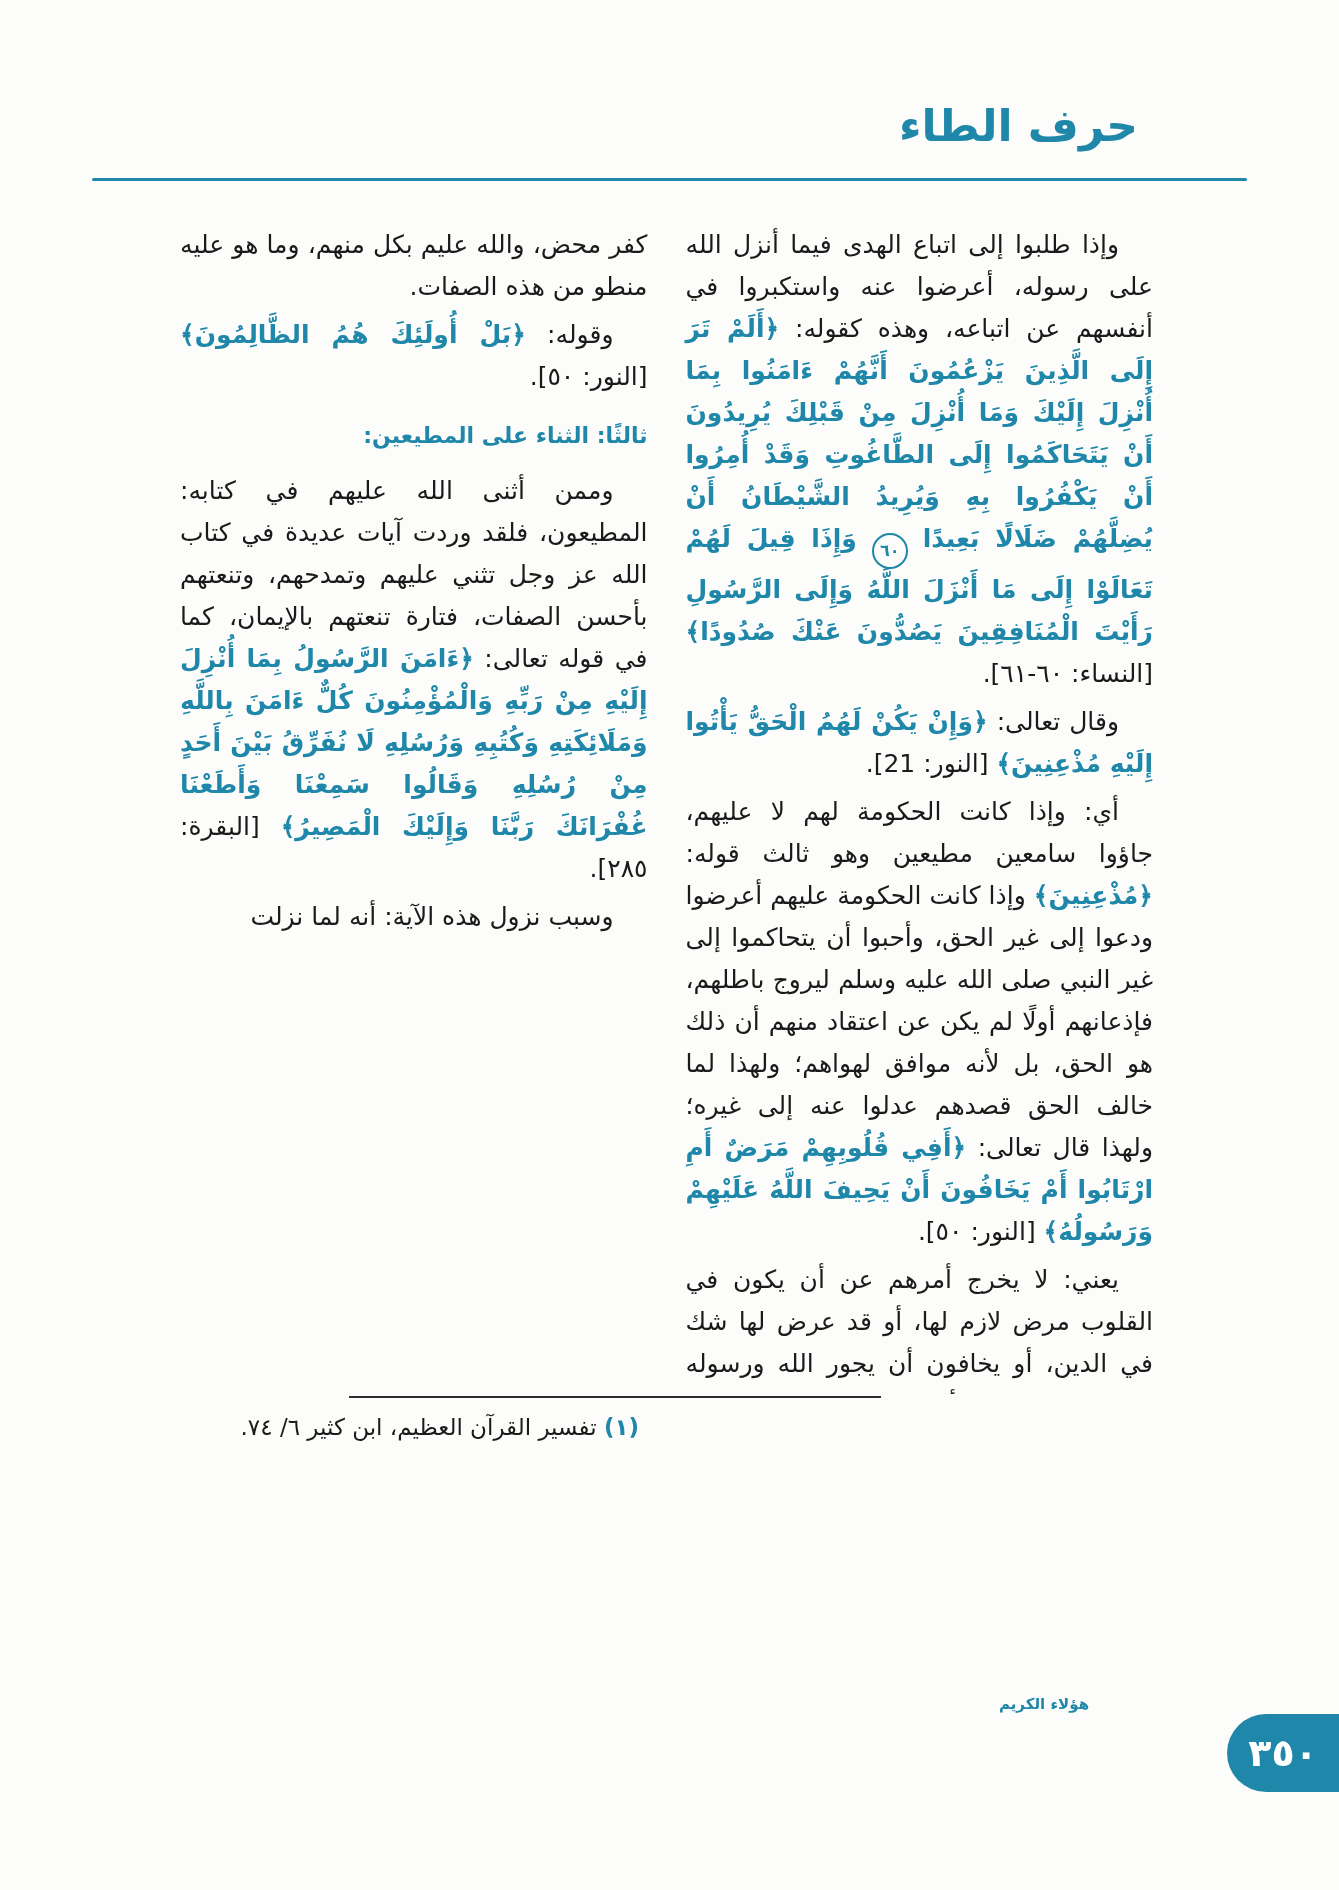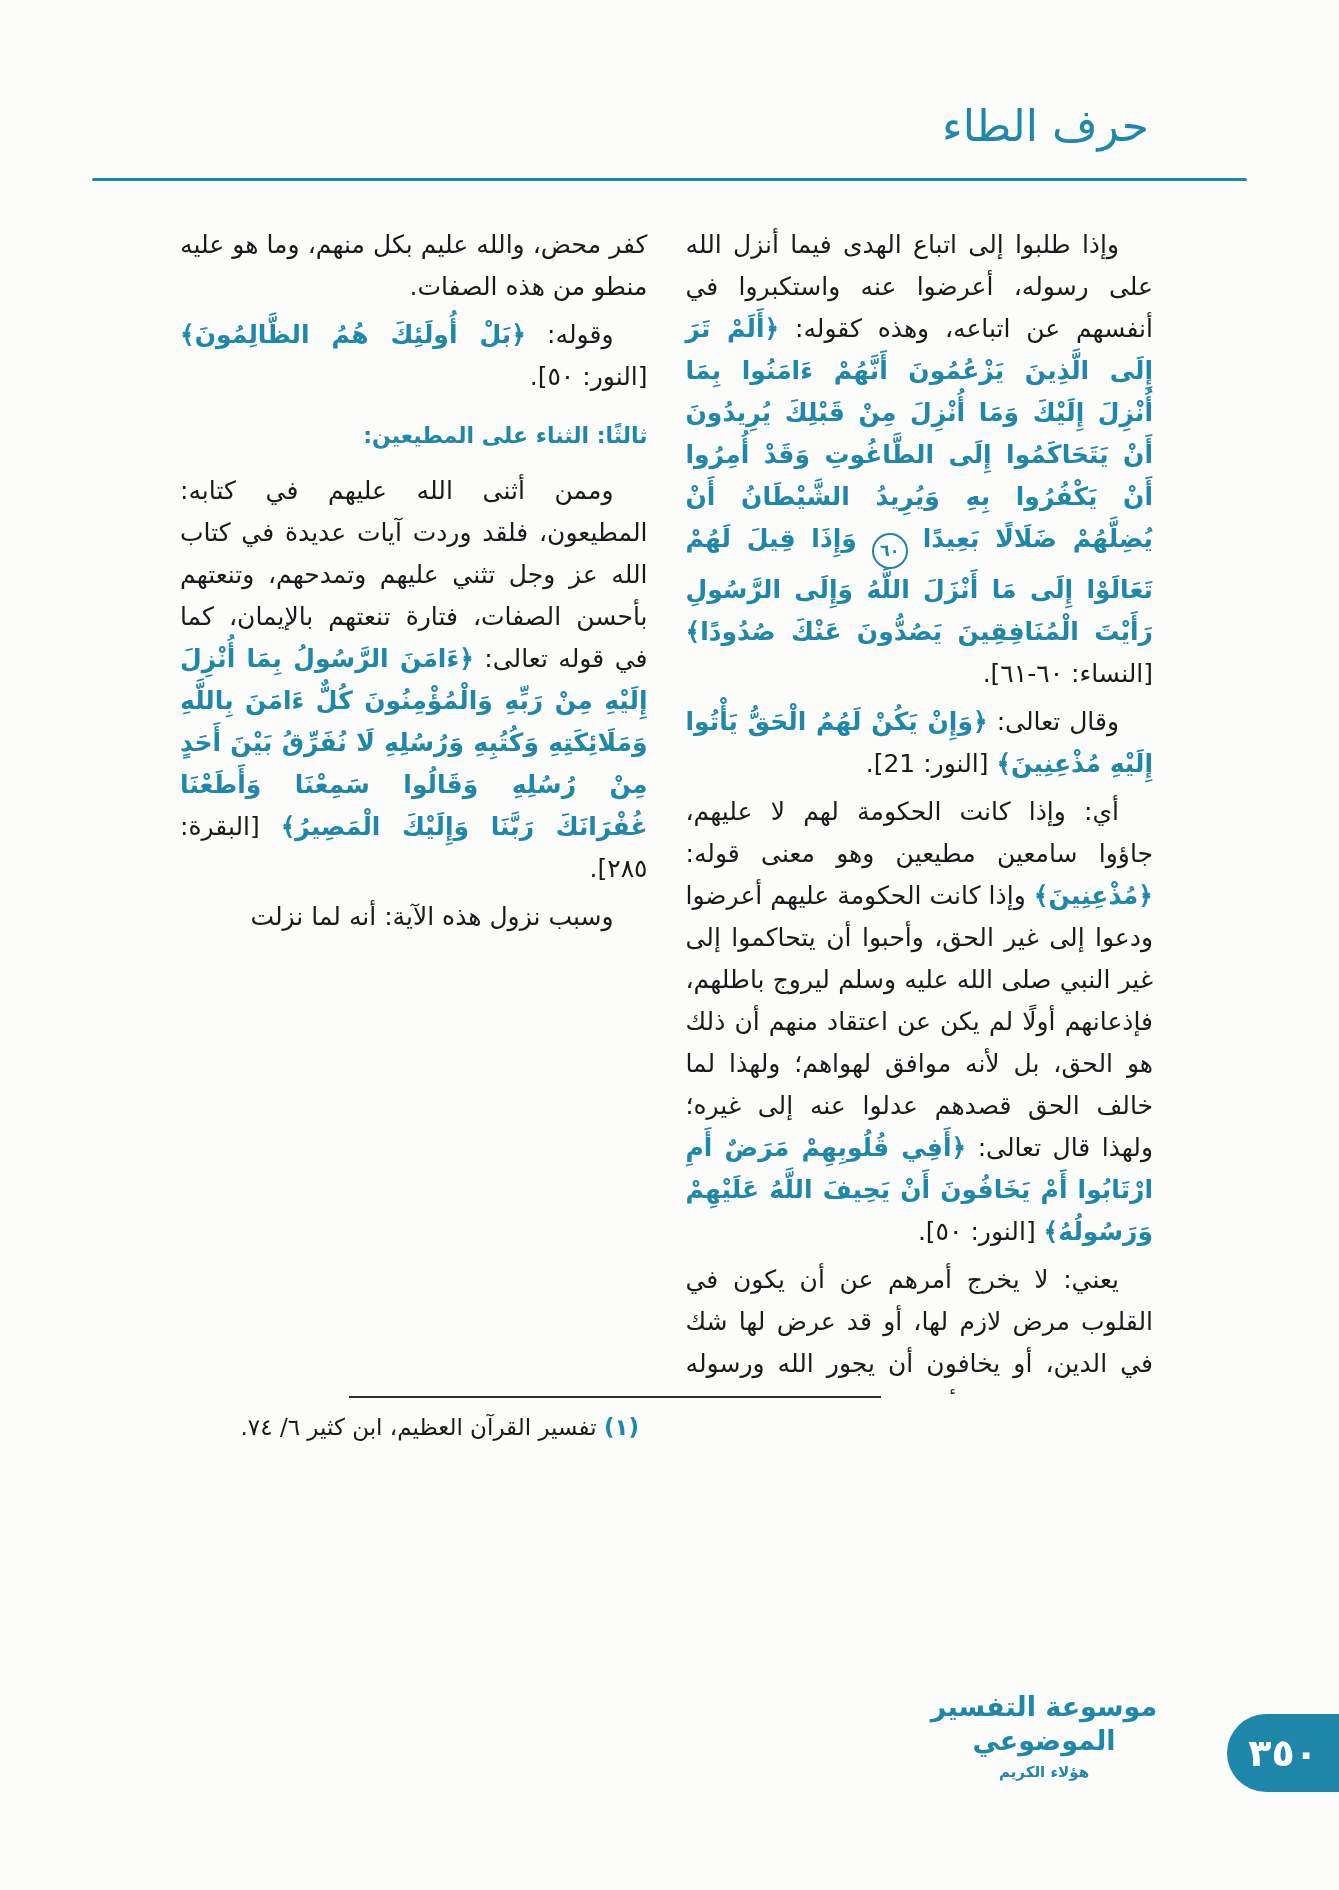--- a/index.html
+++ b/index.html
@@ -9,22 +9,22 @@
     position: relative;
     width: 1339px; height: 1890px;
     margin: 0 auto;
     background: #fcfcfa;
     direction: rtl;
     font-family: "DejaVu Sans", sans-serif;
     color: #1a1a1a;
     overflow: hidden;
   }
   .chapter-title {
-    position: absolute; top: 100px; right: 190px;
-    font-size: 44px; font-weight: 400;
+    position: absolute; top: 100px; right: 201px;
+    font-size: 44px; font-weight: 700;
     color: var(--accent);
     letter-spacing: 1px;
   }
   .header-rule {
     position: absolute; top: 178px; left: 92px; right: 92px;
     height: 3px; background: var(--accent); border-radius: 2px;
   }
   .columns {
     position: absolute; top: 224px; right: 186px; left: 180px;
     height: 1170px;
@@ -92,21 +92,21 @@
         <span class="ayah-marker">٦٠</span>
         <span class="quran">وَإِذَا قِيلَ لَهُمْ تَعَالَوْا إِلَى مَا أَنْزَلَ اللَّهُ وَإِلَى الرَّسُولِ رَأَيْتَ الْمُنَافِقِينَ يَصُدُّونَ عَنْكَ صُدُودًا﴾</span>
         <span class="verse-ref">[النساء: ٦٠-٦١].</span>
       </p>
       <p class="para indent">
         <span class="body-text">وقال تعالى:</span>
         <span class="quran">﴿وَإِنْ يَكُنْ لَهُمُ الْحَقُّ يَأْتُوا إِلَيْهِ مُذْعِنِينَ﴾</span>
         <span class="verse-ref">[النور: 21].</span>
       </p>
       <p class="para indent">
-        <span class="body-text">أي: وإذا كانت الحكومة لهم لا عليهم، جاؤوا سامعين مطيعين وهو معنى قوله:</span>
+        <span class="body-text">أي: وإذا كانت الحكومة لهم لا عليهم، جاؤوا سامعين مطيعين وهو ثالث قوله:</span>
         <span class="quran">﴿مُذْعِنِينَ﴾</span>
         <span class="body-text">وإذا كانت الحكومة عليهم أعرضوا ودعوا إلى غير الحق، وأحبوا أن يتحاكموا إلى غير النبي صلى الله عليه وسلم ليروج باطلهم، فإذعانهم أولًا لم يكن عن اعتقاد منهم أن ذلك هو الحق، بل لأنه موافق لهواهم؛ ولهذا لما خالف الحق قصدهم عدلوا عنه إلى غيره؛ ولهذا قال تعالى:</span>
         <span class="quran">﴿أَفِي قُلُوبِهِمْ مَرَضٌ أَمِ ارْتَابُوا أَمْ يَخَافُونَ أَنْ يَحِيفَ اللَّهُ عَلَيْهِمْ وَرَسُولُهُ﴾</span>
         <span class="verse-ref">[النور: ٥٠].</span>
       </p>
       <p class="para indent">
         <span class="body-text">يعني: لا يخرج أمرهم عن أن يكون في القلوب مرض لازم لها، أو قد عرض لها شك في الدين، أو يخافون أن يجور الله ورسوله عليهم في الحكم، وأيًا ما كان فهو</span>
       </p>
     </section>
 
@@ -132,19 +132,18 @@
 
   </main>
 
   <div class="footnote-rule"></div>
   <p class="footnote">
     <span class="fn-marker">(١)</span>
     <span>تفسير القرآن العظيم، ابن كثير ٦/ ٧٤.</span>
   </p>
 
   <div class="logo">
-    <div class="logo-title">موسوعة التفسير الموضوعي</div>
     <div class="logo-subtitle">هؤلاء الكريم</div>
   </div>
 
   <div class="page-number">٣٥٠</div>
 
 </div>
 
 </body></html>

